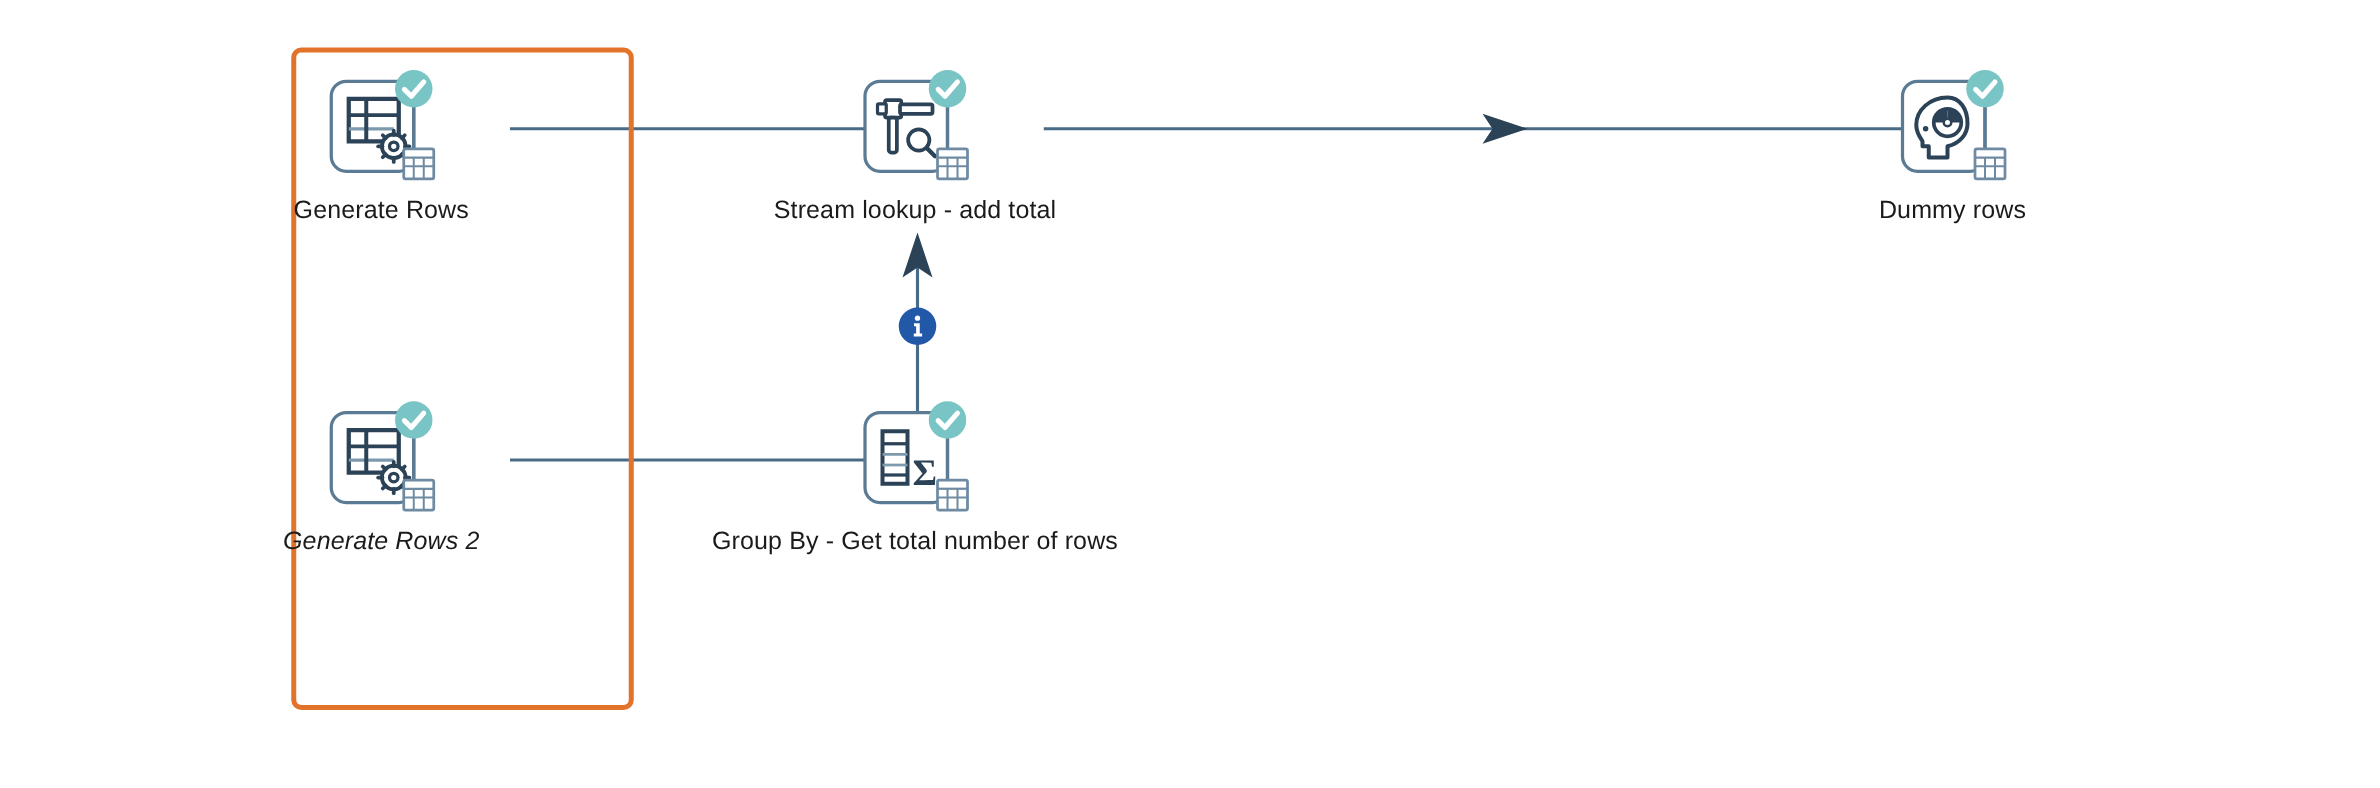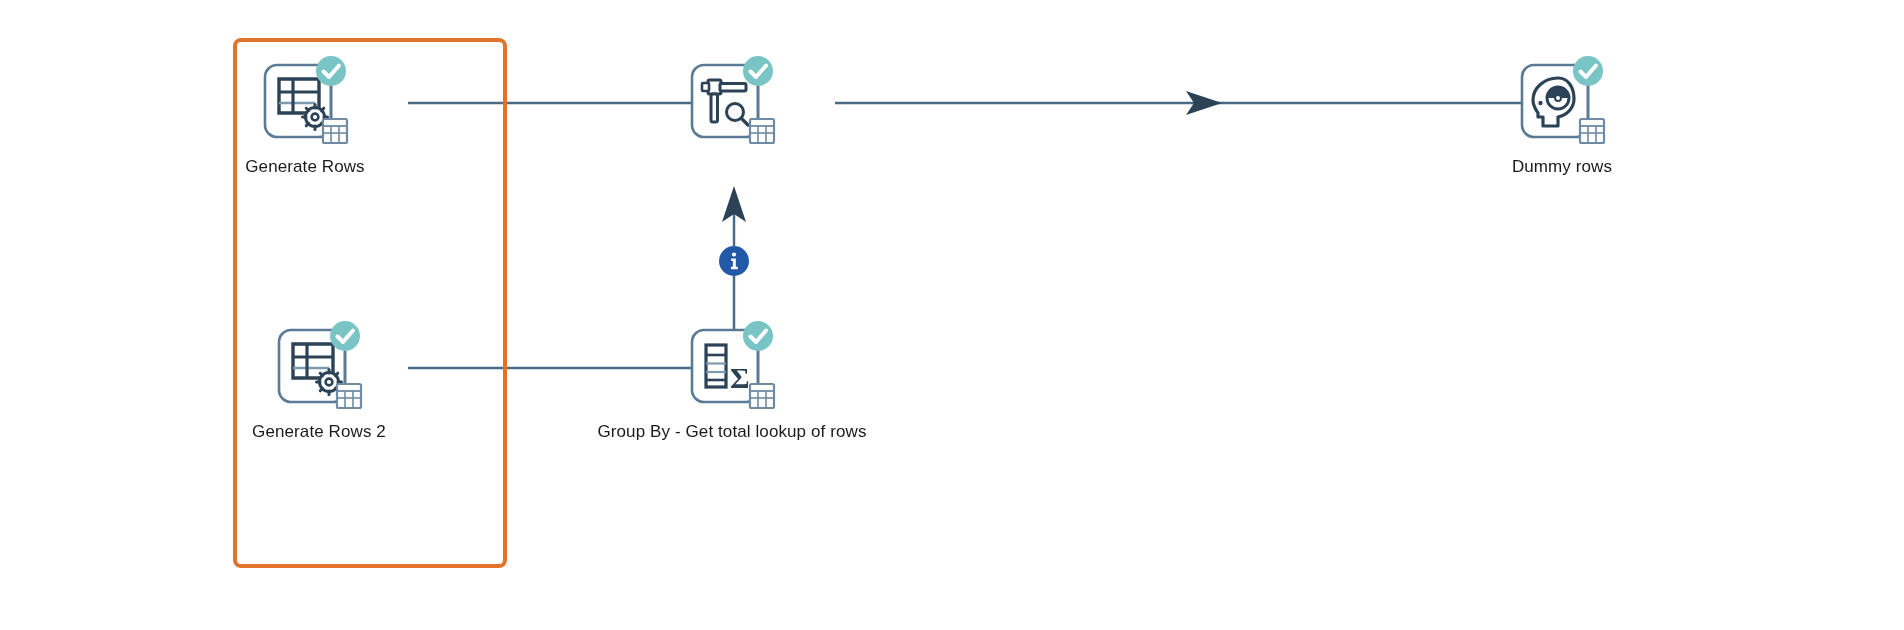--- a/index.html
+++ b/index.html
@@ -31,21 +31,21 @@
     text-align: center;
   }
   .node-icon-wrap {
     position: relative;
     width: 96px;
     height: 96px;
     margin: 0 auto;
   }
   .node-label {
     margin-top: 6px;
-    font-size: 17px;
+    font-size: 20px;
     color: #1b1b1b;
     font-family: "Liberation Sans", sans-serif;
     white-space: nowrap;
     letter-spacing: 0.1px;
   }
   .selection-box {
     position: absolute;
     border: 4px solid #e1742a;
     border-radius: 8px;
     box-sizing: border-box;
@@ -154,20 +154,21 @@
         <line x1="66" y1="71" x2="90" y2="71" stroke="#6f8ba3" stroke-width="1.8"></line>
         <line x1="66" y1="78" x2="90" y2="78" stroke="#6f8ba3" stroke-width="1.6"></line>
         <line x1="74" y1="71" x2="74" y2="88" stroke="#6f8ba3" stroke-width="1.6"></line>
         <line x1="82" y1="71" x2="82" y2="88" stroke="#6f8ba3" stroke-width="1.6"></line>
         <g>
           <circle cx="74" cy="16" r="15" fill="#79c4c4"></circle>
           <path d="M66.5 16.5 l5.5 5.5 l10-11.5" fill="none" stroke="#ffffff" stroke-width="4" stroke-linecap="round" stroke-linejoin="round"></path>
         </g>
       </svg>
     </div>
+    <div class="node-label" style="margin-left:-75px; width:300px;">Stream lookup - add total</div>
   </div>
 
   <div class="node" style="left:1487px; top:55px;">
     <div class="node-icon-wrap">
       <svg width="96" height="96" viewBox="0 0 96 96">
         <rect x="8" y="10" width="66" height="72" rx="12" ry="12" fill="#ffffff" stroke="#5b7a93" stroke-width="2.6"></rect>
 
         <path d="M44 23
                  C30 23 19 33 19 45
                  C19 51 22 55 24 58
@@ -192,21 +193,21 @@
         <line x1="82" y1="71" x2="82" y2="88" stroke="#6f8ba3" stroke-width="1.6"></line>
         <g>
           <circle cx="74" cy="16" r="15" fill="#79c4c4"></circle>
           <path d="M66.5 16.5 l5.5 5.5 l10-11.5" fill="none" stroke="#ffffff" stroke-width="4" stroke-linecap="round" stroke-linejoin="round"></path>
         </g>
       </svg>
     </div>
     <div class="node-label">Dummy rows</div>
   </div>
 
-  <div class="node" style="left:244px; top:320px;">
+  <div class="node" style="left:230px; top:320px;font-style:italic;">
     <div class="node-icon-wrap">
       <svg width="96" height="96" viewBox="0 0 96 96">
         <rect x="8" y="10" width="66" height="72" rx="12" ry="12" fill="#ffffff" stroke="#5b7a93" stroke-width="2.6"></rect>
         <path d="M22 24 h40 v34 h-40 z" fill="none" stroke="#2b4257" stroke-width="3.4"></path>
         <line x1="22" y1="37" x2="62" y2="37" stroke="#2b4257" stroke-width="3"></line>
         <line x1="22" y1="48" x2="58" y2="48" stroke="#7d99ad" stroke-width="2.6"></line>
         <line x1="36" y1="24" x2="36" y2="58" stroke="#2b4257" stroke-width="3.2"></line>
         <g transform="translate(58,62)">
           <circle cx="0" cy="0" r="9.5" fill="#ffffff" stroke="#2b4257" stroke-width="3"></circle>
           <circle cx="0" cy="0" r="3.4" fill="#ffffff" stroke="#2b4257" stroke-width="2.6"></circle>
@@ -255,16 +256,16 @@
         <line x1="66" y1="71" x2="90" y2="71" stroke="#6f8ba3" stroke-width="1.8"></line>
         <line x1="66" y1="78" x2="90" y2="78" stroke="#6f8ba3" stroke-width="1.6"></line>
         <line x1="74" y1="71" x2="74" y2="88" stroke="#6f8ba3" stroke-width="1.6"></line>
         <line x1="82" y1="71" x2="82" y2="88" stroke="#6f8ba3" stroke-width="1.6"></line>
         <g>
           <circle cx="74" cy="16" r="15" fill="#79c4c4"></circle>
           <path d="M66.5 16.5 l5.5 5.5 l10-11.5" fill="none" stroke="#ffffff" stroke-width="4" stroke-linecap="round" stroke-linejoin="round"></path>
         </g>
       </svg>
     </div>
-    <div class="node-label" style="margin-left:-110px; width:370px;">Group By - Get total lookup of rows</div>
+    <div class="node-label" style="margin-left:-110px; width:370px;">Group By - Get total number of rows</div>
   </div>
 
 </div>
 
 </body></html>

